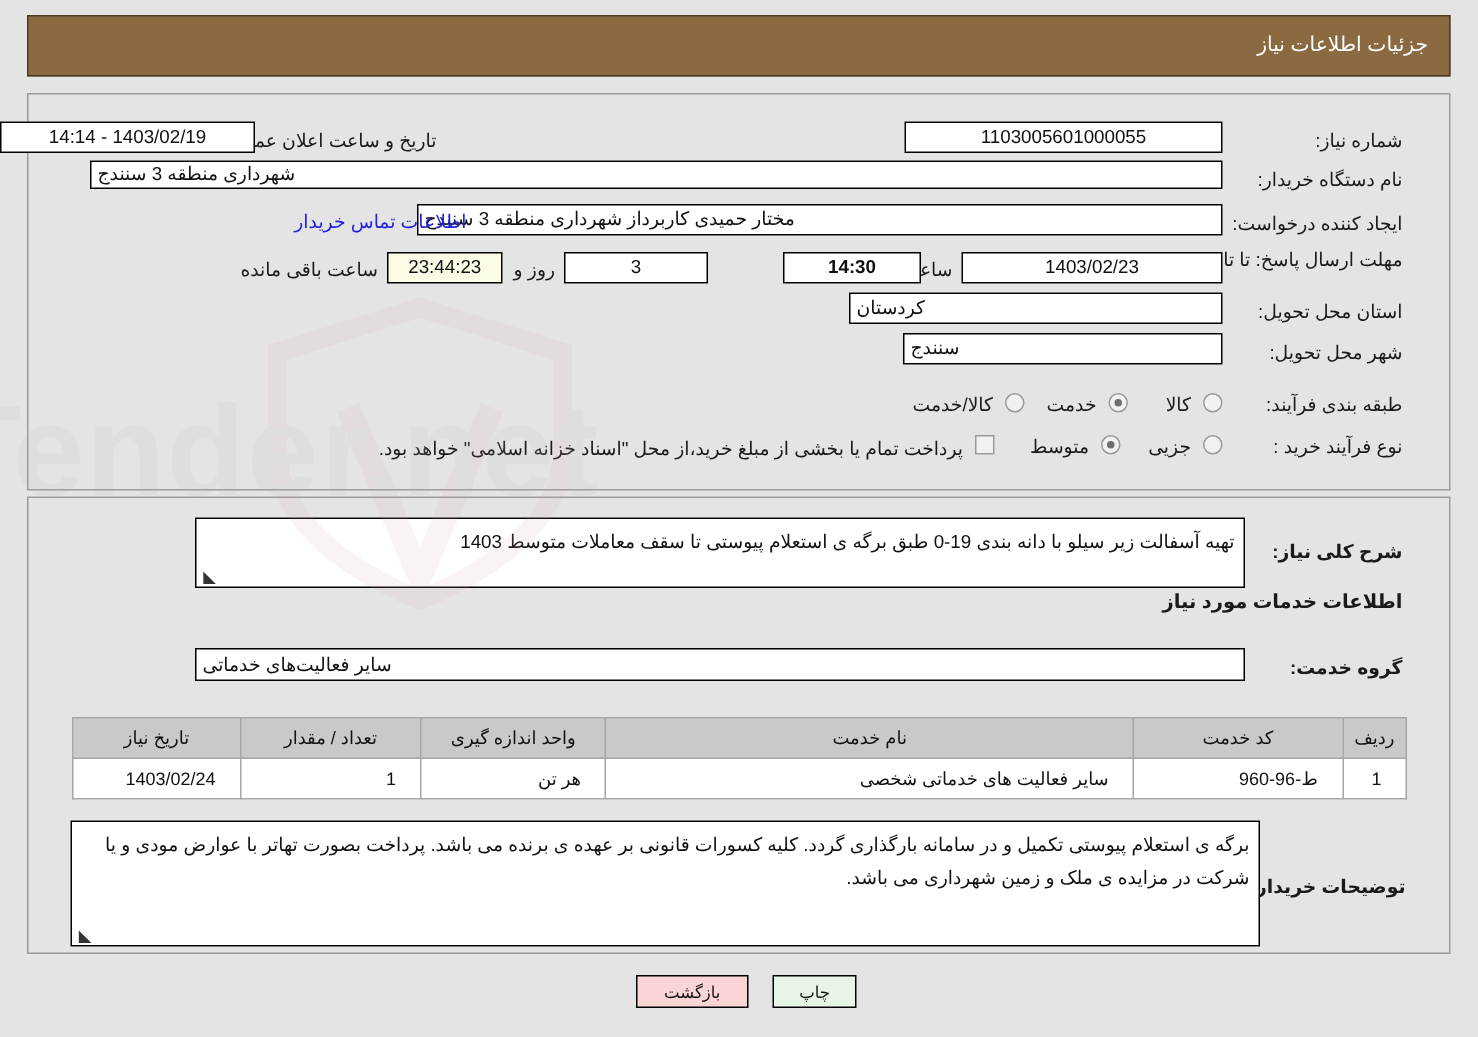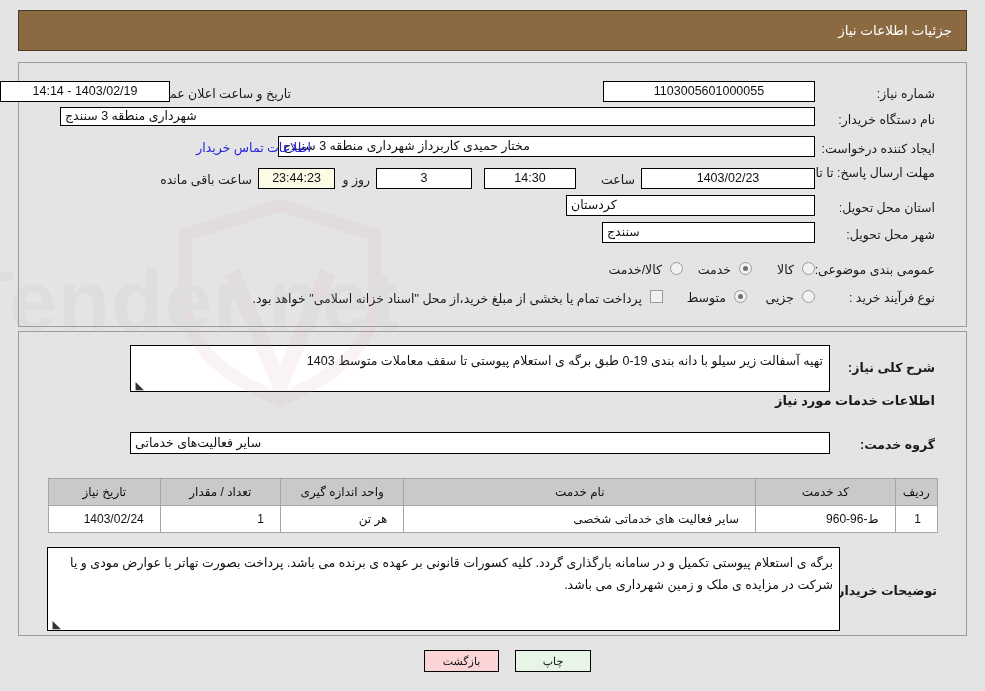--- a/index.html
+++ b/index.html
@@ -179,21 +179,21 @@
     box-sizing: border-box;
     font-size: 11px;
     color: #111;
     display: flex;
     align-items: center;
     justify-content: center;
     cursor: pointer;
     font-family: "Liberation Sans", sans-serif;
   }
   #btn-back  { background: #fbd5d5; left: 424px; top: 650px; width: 75px; }
-  #btn-print { background: #e6f5e6; left: 515px; top: 650px; width: 76px; }
+  #btn-print { background: #e6f5e6; left: 515px; top: 650px; width: 56px; }
 </style>
 </head>
 <body>
 
 <div id="page">
 
   <svg class="watermark" viewBox="0 0 985 691">
     <g opacity="0.30">
 
       <path d="M185 235 L280 205 L375 235 L375 300 Q375 360 280 400 Q185 360 185 300 Z" fill="none" stroke="#d9a3a8" stroke-width="13"></path>
@@ -219,34 +219,34 @@
   <div class="box right" style="right:170px; top:107px; width:755px; height:19px;">شهرداری منطقه 3 سنندج</div>
 
   <div class="lbl" style="right:50px; top:141px;">ایجاد کننده درخواست:</div>
   <div class="box right" style="right:170px; top:136px; width:537px; height:21px;">مختار حمیدی کاربرداز شهرداری منطقه 3 سنندج</div>
   <div class="link" style="right:674px; top:140px;margin-left:13px;">اطلاعات تماس خریدار</div>
 
   <div class="lbl" style="right:50px; top:164px; width:110px; line-height:1.45;">مهلت ارسال پاسخ: تا تاریخ:</div>
 
   <div class="box center" style="right:170px; top:168px; width:174px; height:21px;">1403/02/23</div>
   <div class="lbl" style="right:350px; top:172px;">ساعت</div>
-  <div class="box center" style="right:409px; top:168px; width:92px; height:21px;">14:30</div>
+  <div class="box center" style="right:371px; top:168px; width:92px; height:21px;font-weight:bold;">14:30</div>
 
   <div class="box center" style="right:513px; top:168px; width:96px; height:21px;">3</div>
   <div class="lbl" style="right:615px; top:172px;">روز و</div>
   <div class="box center amber" style="right:650px; top:168px; width:77px; height:21px;">23:44:23</div>
   <div class="lbl" style="right:733px; top:172px;">ساعت باقی مانده</div>
 
   <div class="lbl" style="right:50px; top:200px;">استان محل تحویل:</div>
   <div class="box right" style="right:170px; top:195px; width:249px; height:21px;">کردستان</div>
 
   <div class="lbl" style="right:50px; top:227px;">شهر محل تحویل:</div>
   <div class="box right" style="right:170px; top:222px; width:213px; height:21px;">سنندج</div>
 
-  <div class="lbl" style="right:50px; top:262px;">عمومی بندی موضوعی:</div>
+  <div class="lbl" style="right:50px; top:262px;">طبقه بندی فرآیند:</div>
 
   <div class="radio" style="right:170px; top:262px;"></div>
   <div class="lbl" style="right:191px; top:262px;">کالا</div>
 
   <div class="radio on" style="right:233px; top:262px;"></div>
   <div class="lbl" style="right:254px; top:262px;">خدمت</div>
 
   <div class="radio" style="right:302px; top:262px;"></div>
   <div class="lbl" style="right:323px; top:262px;">کالا/خدمت</div>
 

